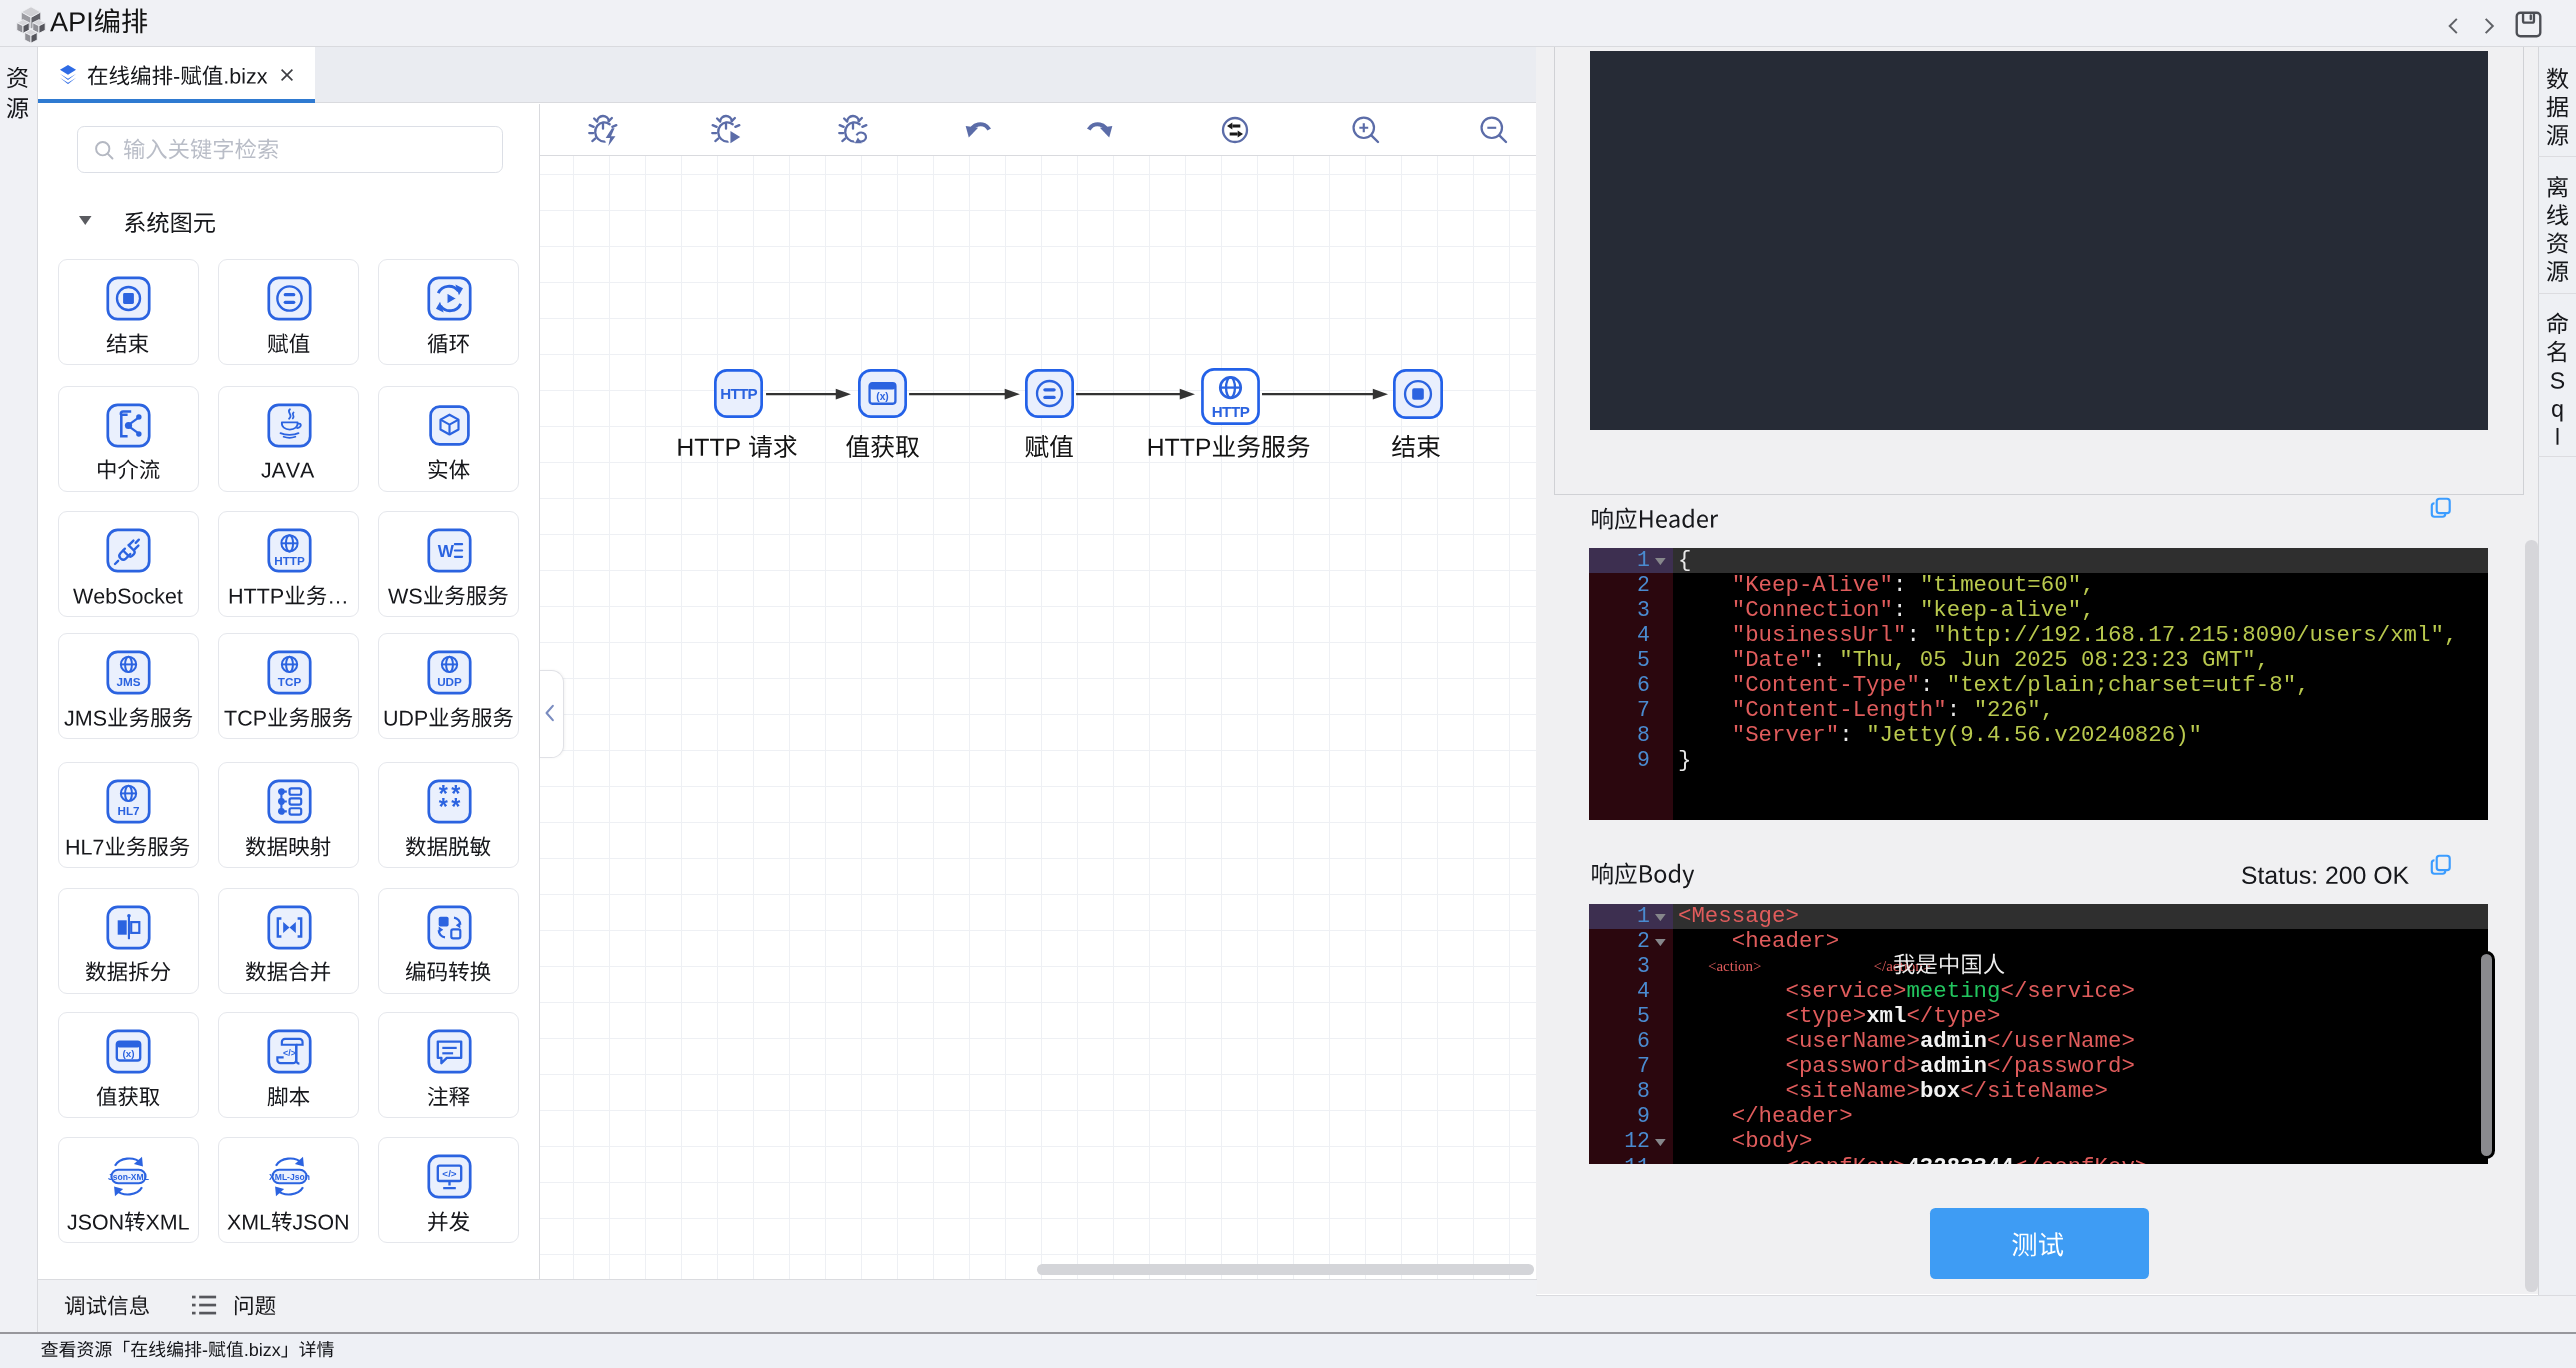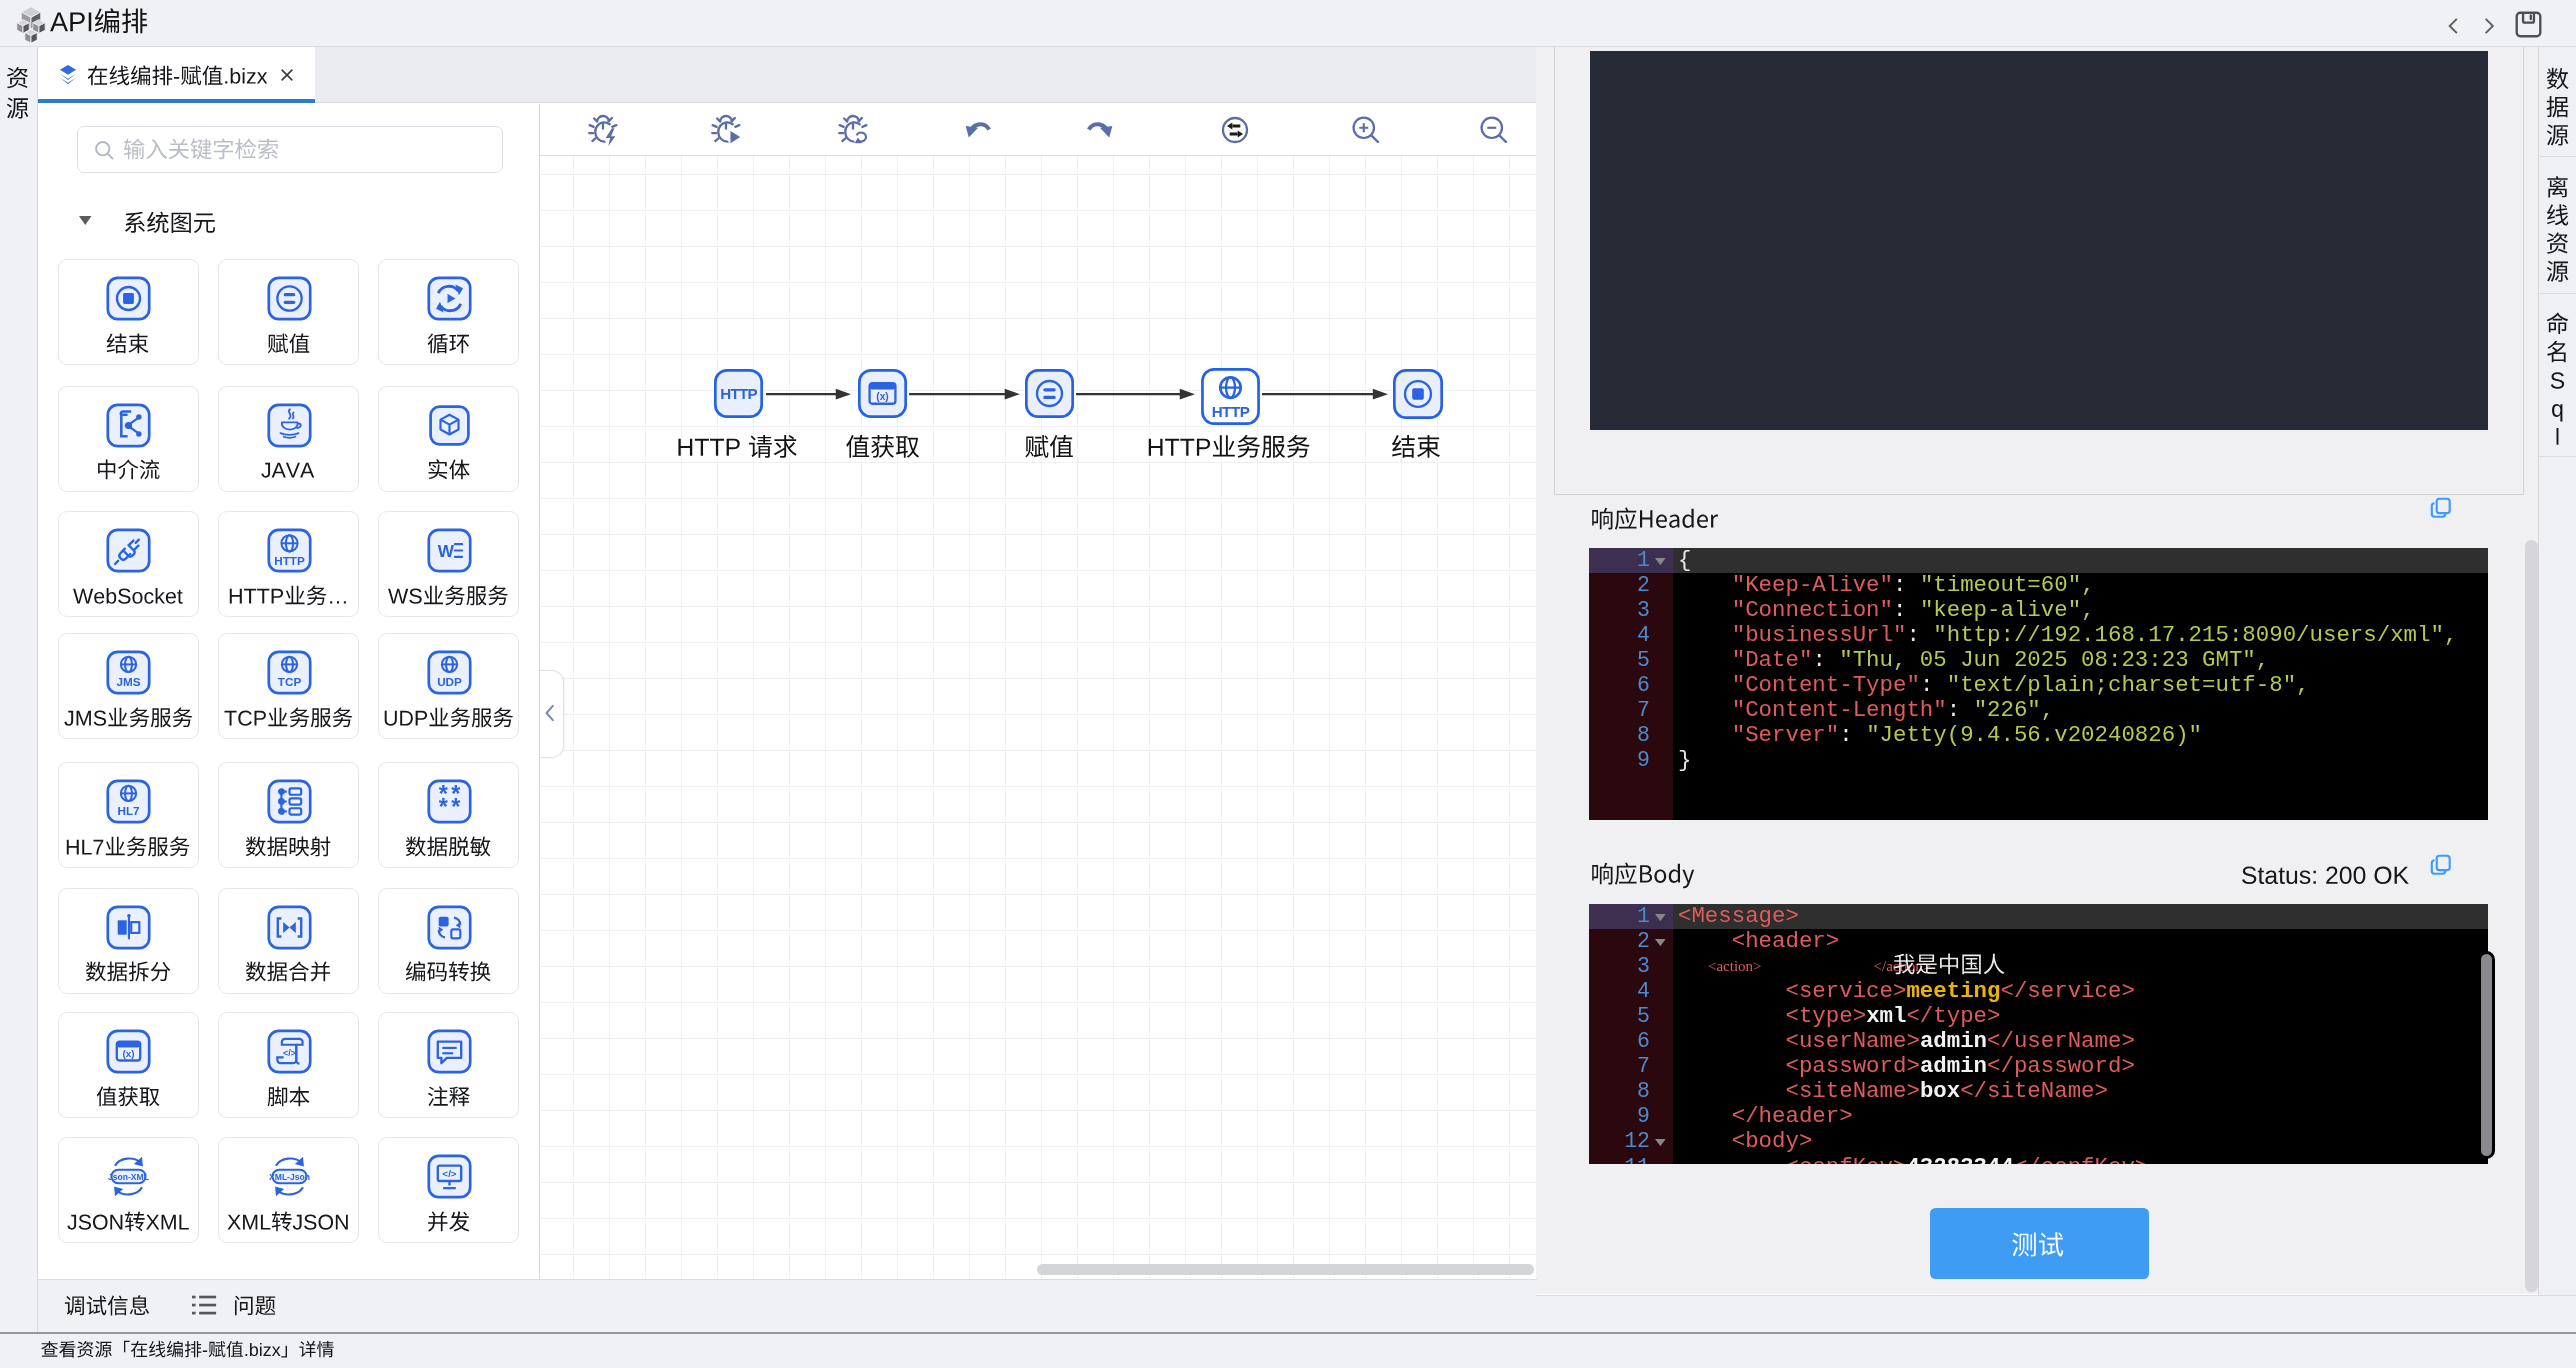--- a/index.html
+++ b/index.html
@@ -731,21 +731,21 @@
     <div style="position:absolute;left:0;top:225px;width:61px;height:25px;line-height:25px;font-family:'Liberation Mono',monospace;font-size:21.5px;color:#4a8bd0;text-align:right">12</div>
     <div style="position:absolute;left:66px;top:235px;line-height:0">
       <svg width="10.7" height="7.2" viewBox="0 0 12 8">
         <polygon points="0,0 12,0 6,8" fill="#86878b"></polygon>
       </svg>
     </div>
     <div style="position:absolute;left:0;top:251px;width:61px;height:25px;line-height:25px;font-family:'Liberation Mono',monospace;font-size:21.5px;color:#4a8bd0;text-align:right">11</div>
     <div style="position:absolute;left:89px;top:0px;height:25px;line-height:25px;font-family:'Liberation Mono',monospace;font-size:22.4px;white-space:pre"><span style="color:#e05c5c;">&lt;Message&gt;</span></div>
     <div style="position:absolute;left:89px;top:25px;height:25px;line-height:25px;font-family:'Liberation Mono',monospace;font-size:22.4px;white-space:pre"><span style="color:#e8e8e8;">    </span><span style="color:#e05c5c;">&lt;header&gt;</span></div>
     <div style="position:absolute;left:89px;top:50px;height:25px;line-height:25px;font-family:Liberation Serif, serif;font-size:15px;white-space:pre"><span><span style="color:#e8e8e8;">        </span><span style="color:#e05c5c;">&lt;action&gt;</span></span><span style="display:inline-block;width:112px"></span><span style="color:#e05c5c;">&lt;/action&gt;</span></div>
-    <div style="position:absolute;left:89px;top:75px;height:25px;line-height:25px;font-family:'Liberation Mono',monospace;font-size:22.4px;white-space:pre"><span style="color:#e8e8e8;">        </span><span style="color:#e05c5c;">&lt;service&gt;</span><span style="color:#eab308;font-weight:bold;">meeting</span><span style="color:#e05c5c;">&lt;/service&gt;</span></div>
+    <div style="position:absolute;left:89px;top:75px;height:25px;line-height:25px;font-family:'Liberation Mono',monospace;font-size:22.4px;white-space:pre"><span style="color:#e8e8e8;">        </span><span style="color:#e05c5c;">&lt;service&gt;</span><span style="color:#22c55e;font-weight:normal;">meeting</span><span style="color:#e05c5c;">&lt;/service&gt;</span></div>
     <div style="position:absolute;left:89px;top:100px;height:25px;line-height:25px;font-family:'Liberation Mono',monospace;font-size:22.4px;white-space:pre"><span style="color:#e8e8e8;">        </span><span style="color:#e05c5c;">&lt;type&gt;</span><span style="color:#f2f2f2;font-weight:bold;">xml</span><span style="color:#e05c5c;">&lt;/type&gt;</span></div>
     <div style="position:absolute;left:89px;top:125px;height:25px;line-height:25px;font-family:'Liberation Mono',monospace;font-size:22.4px;white-space:pre"><span style="color:#e8e8e8;">        </span><span style="color:#e05c5c;">&lt;userName&gt;</span><span style="color:#f2f2f2;font-weight:bold;">admin</span><span style="color:#e05c5c;">&lt;/userName&gt;</span></div>
     <div style="position:absolute;left:89px;top:150px;height:25px;line-height:25px;font-family:'Liberation Mono',monospace;font-size:22.4px;white-space:pre"><span style="color:#e8e8e8;">        </span><span style="color:#e05c5c;">&lt;password&gt;</span><span style="color:#f2f2f2;font-weight:bold;">admin</span><span style="color:#e05c5c;">&lt;/password&gt;</span></div>
     <div style="position:absolute;left:89px;top:175px;height:25px;line-height:25px;font-family:'Liberation Mono',monospace;font-size:22.4px;white-space:pre"><span style="color:#e8e8e8;">        </span><span style="color:#e05c5c;">&lt;siteName&gt;</span><span style="color:#f2f2f2;font-weight:bold;">box</span><span style="color:#e05c5c;">&lt;/siteName&gt;</span></div>
     <div style="position:absolute;left:89px;top:200px;height:25px;line-height:25px;font-family:'Liberation Mono',monospace;font-size:22.4px;white-space:pre"><span style="color:#e8e8e8;">    </span><span style="color:#e05c5c;">&lt;/header&gt;</span></div>
     <div style="position:absolute;left:89px;top:225px;height:25px;line-height:25px;font-family:'Liberation Mono',monospace;font-size:22.4px;white-space:pre"><span style="color:#e8e8e8;">    </span><span style="color:#e05c5c;">&lt;body&gt;</span></div>
     <div style="position:absolute;left:89px;top:251px;height:25px;line-height:25px;font-family:'Liberation Mono',monospace;font-size:22.4px;white-space:pre"><span style="color:#e8e8e8;">        </span><span style="color:#e05c5c;">&lt;confKey&gt;</span><span style="color:#f2f2f2;font-weight:bold;">43283344</span><span style="color:#e05c5c;">&lt;/confKey&gt;</span></div>
   </div>
 <div style="position:absolute;left:1893px;top:950px;line-height:0">
     <svg width="114" height="28" viewBox="0 -25.0 127 31.2">

